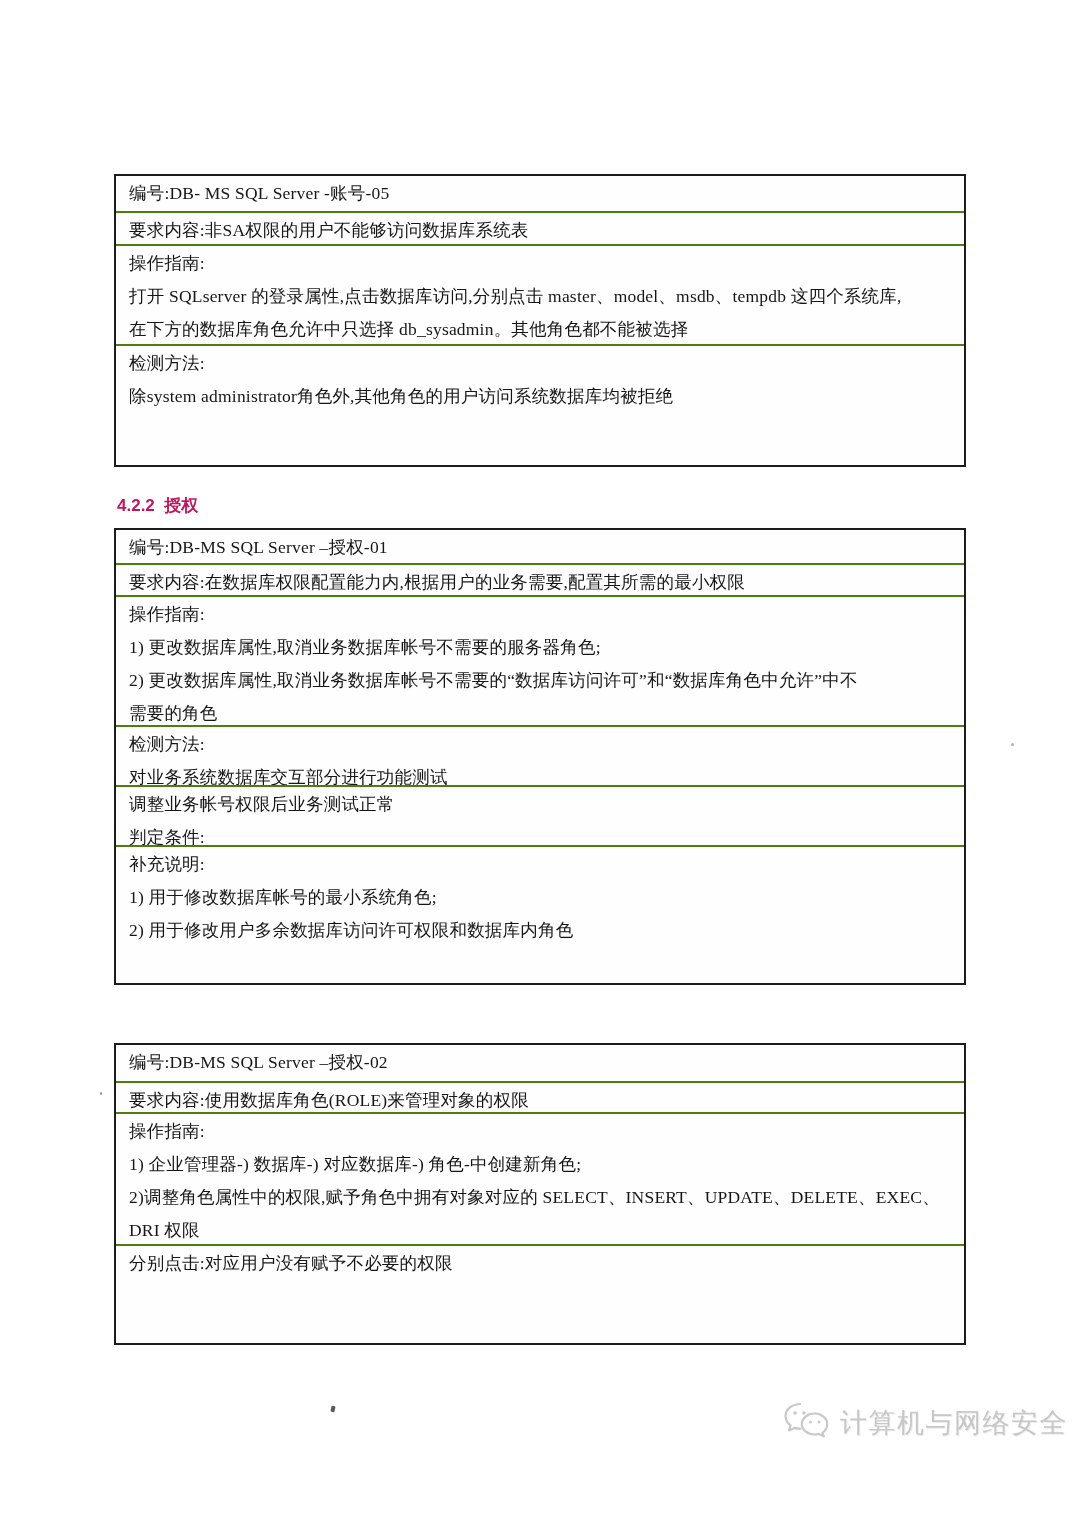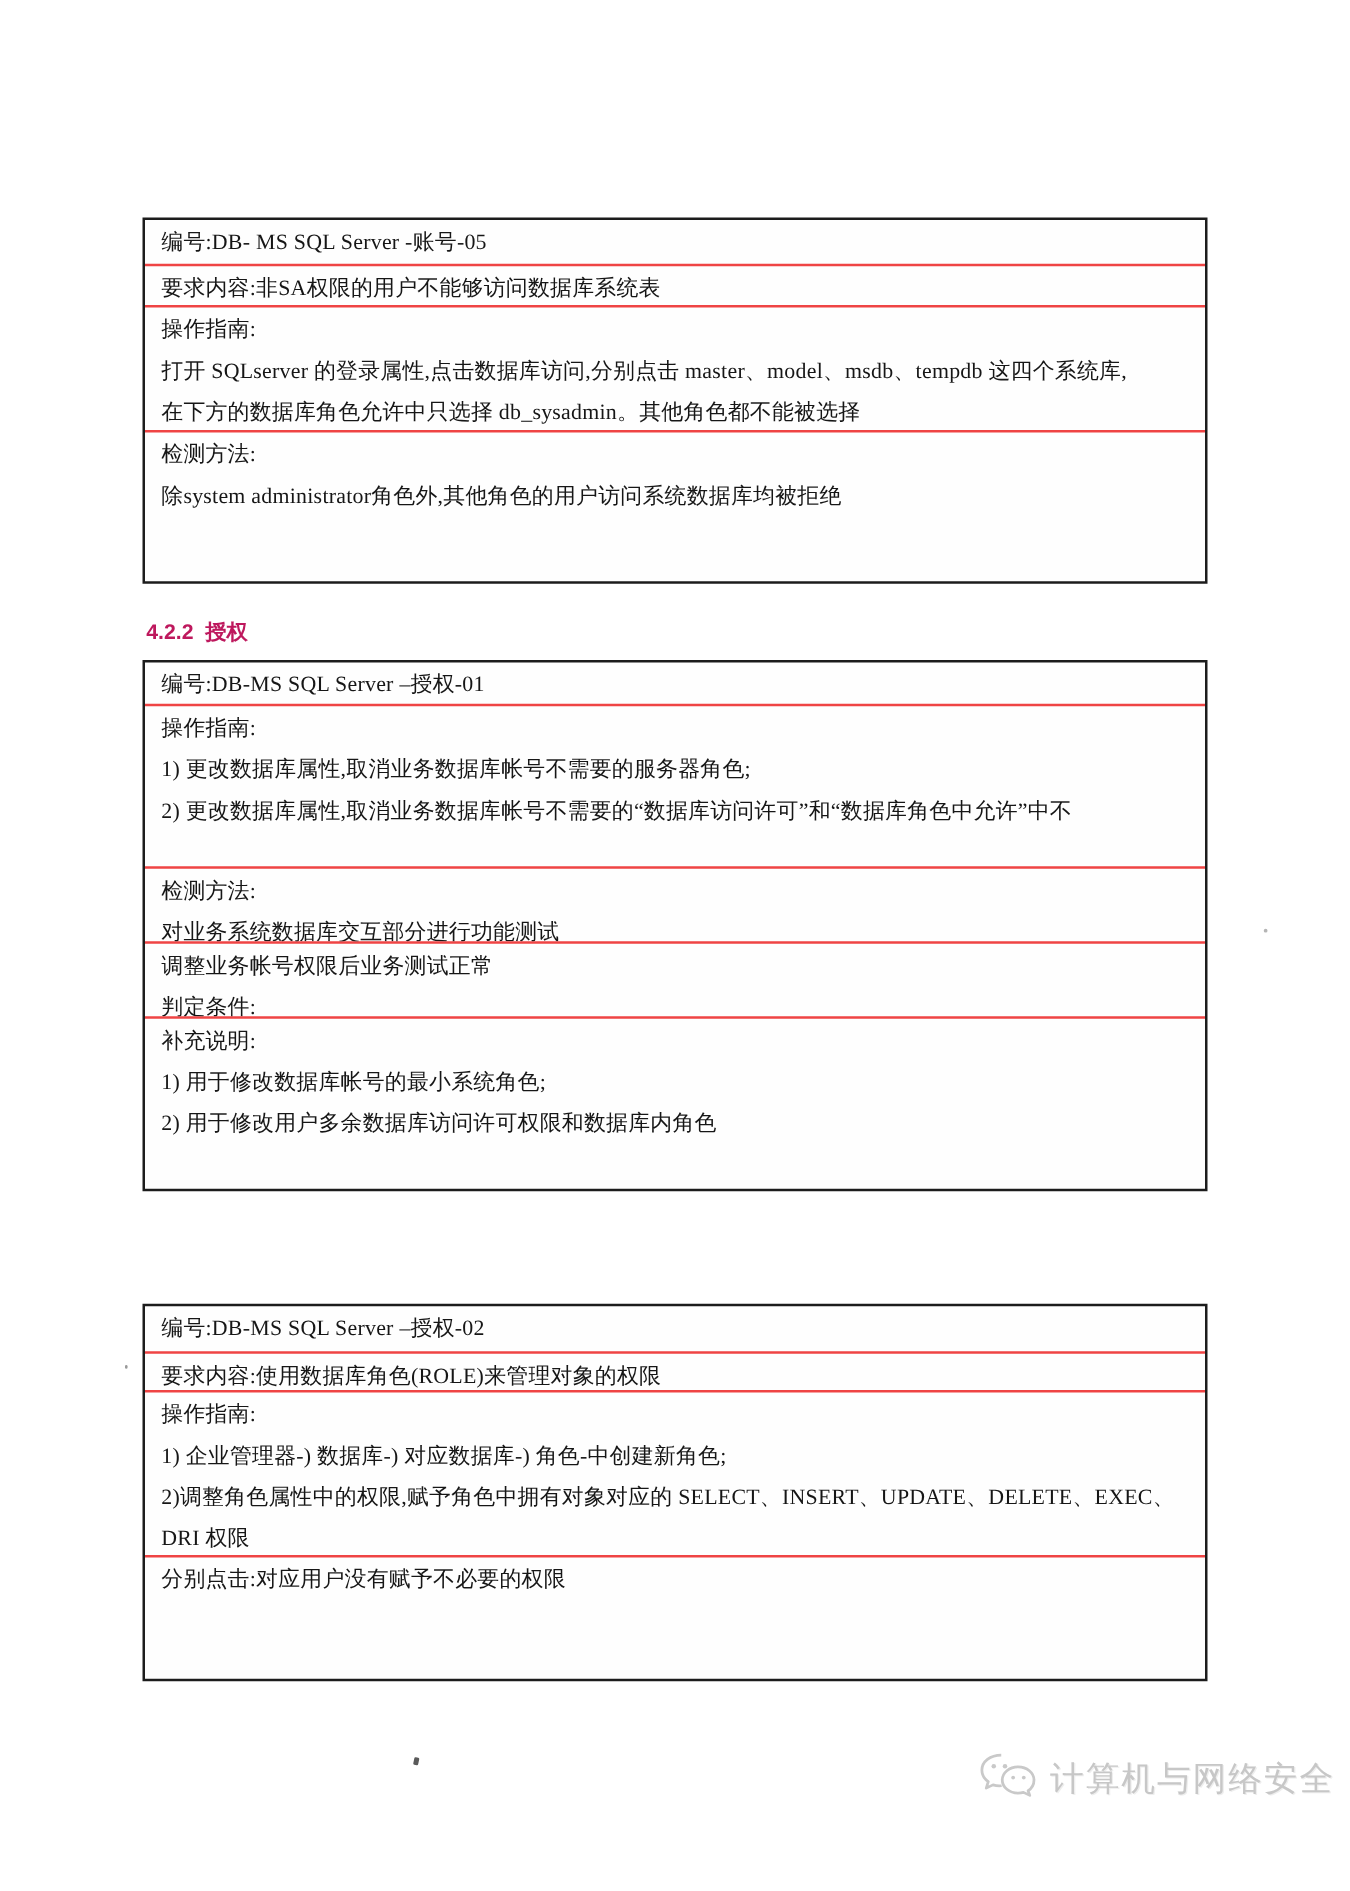--- a/index.html
+++ b/index.html
@@ -6,21 +6,21 @@
   body{
     width:1080px;height:1513px;position:relative;background:#ffffff;
     font-family:"Liberation Serif","DejaVu Serif",serif;color:#161616;
     overflow:hidden;
   }
   .doc-table{
     position:absolute;left:114px;width:852px;
     border:2px solid #1c1c1c;background:#fefefe;box-sizing:border-box;
   }
   .row{padding:1px 9px 0 13px;box-sizing:border-box;overflow:hidden;}
-  .row + .row{border-top:2px solid #ef4444;}
+  .row + .row{border-top:2px solid #4d7c0f;}
   .line{
     font-size:17.5px;line-height:33px;height:33px;
     white-space:nowrap;overflow:hidden;letter-spacing:0.2px;
   }
   .section-heading{
     position:absolute;left:117px;top:494px;margin:0;
     font-family:"Liberation Sans","DejaVu Sans",sans-serif;
     font-size:17px;font-weight:bold;color:#be185d;white-space:pre;
   }
   
@@ -63,24 +63,28 @@
     <div class="line">除system administrator角色外,其他角色的用户访问系统数据库均被拒绝</div>
   </div>
 </section>
 
 <h2 class="section-heading">4.2.2  授权</h2>
 
 <section class="doc-table t2" style="top:528px">
   <div class="row r0">
     <div class="line">编号:DB-MS SQL Server –授权-01</div>
   </div>
+  <div class="row r1">
+    <div class="line">要求内容:在数据库权限配置能力内,根据用户的业务需要,配置其所需的最小权限</div>
+  </div>
   <div class="row r2">
     <div class="line">操作指南:</div>
     <div class="line">1) 更改数据库属性,取消业务数据库帐号不需要的服务器角色;</div>
     <div class="line">2) 更改数据库属性,取消业务数据库帐号不需要的“数据库访问许可”和“数据库角色中允许”中不</div>
+    <div class="line">需要的角色</div>
   </div>
   <div class="row r3">
     <div class="line">检测方法:</div>
     <div class="line">对业务系统数据库交互部分进行功能测试</div>
   </div>
   <div class="row r4">
     <div class="line">调整业务帐号权限后业务测试正常</div>
     <div class="line">判定条件:</div>
   </div>
   <div class="row r5">

